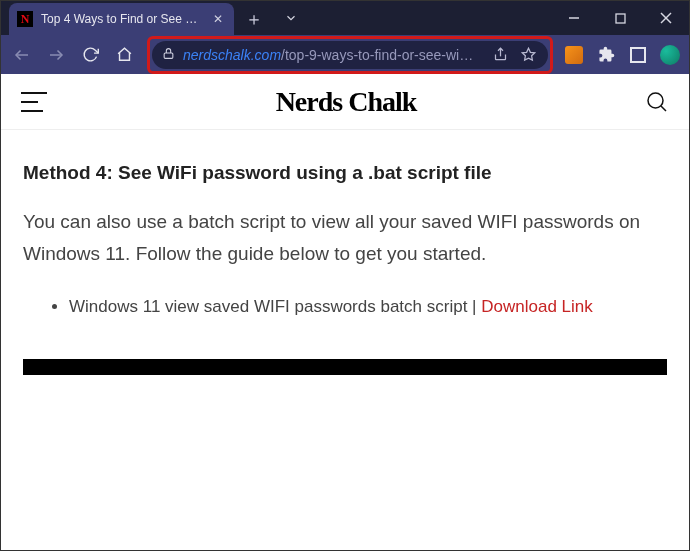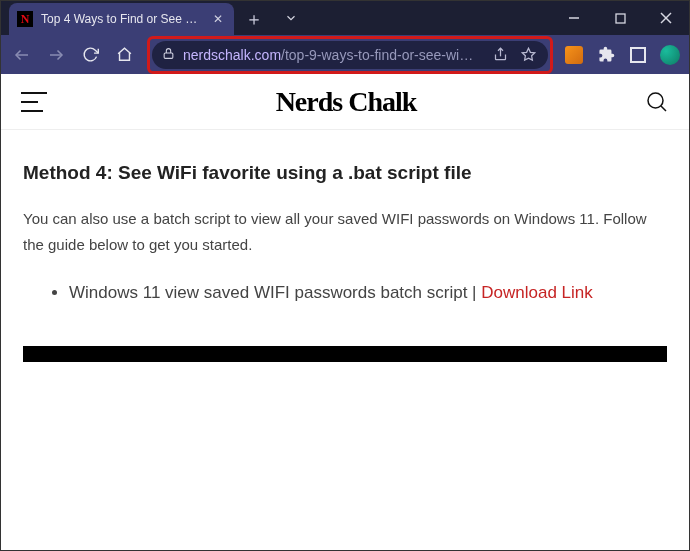--- a/index.html
+++ b/index.html
@@ -82,21 +82,21 @@
       border-radius: 20px;
       display:flex;
       align-items:center;
       padding: 0 10px;
       gap: 8px;
       color:#cfd0e0;
       font-size: 14px;
     }
     .omnibox .lock { color:#cfd0e0; }
     .omnibox .url { flex:1; white-space:nowrap; overflow:hidden; text-overflow:ellipsis; }
-    .omnibox .url .domain { color:#c4b5fd; }
+    .omnibox .url .domain { color:#3b82f6;font-style:italic; }
     .omnibox .url .path { color:#9799bb; }
     .omnibox .oico { width:20px;display:flex;align-items:center;justify-content:center;color:#b8b9d1;cursor:pointer;}
     .ext-icons { display:flex; align-items:center; gap:6px; }
     .ext-icons .ext { width:26px;height:26px;display:flex;align-items:center;justify-content:center;cursor:pointer;}
     .fox { width:18px;height:18px;background:linear-gradient(135deg,#f7931a,#d16b0f);border-radius:3px; }
     .puzzle { color:#e6e6ee; }
     .reader { width:16px;height:16px;border:2px solid #e6e6ee; }
     .swirl { width:20px;height:20px;border-radius:50%;background:radial-gradient(circle at 30% 30%, #1abc9c, #0e7a64); }
 
     
@@ -129,21 +129,21 @@
       color:#333;
     }
     .content h2 {
       font-weight:700;
       font-size:19px;
       color:#222;
       margin-bottom:22px;
       font-family: Arial, sans-serif;
     }
     .content p {
-      font-size:15px;
+      font-size:19px;
       line-height:1.7;
       color:#444;
       margin-bottom:22px;
       font-family: Arial, sans-serif;
     }
     .content ul { list-style: disc; padding-left: 46px; margin-bottom:38px;}
     .content li {
       font-size:17px;
       line-height:1.7;
       color:#444;
@@ -272,21 +272,21 @@
   <div class="logo">Nerds Chalk</div>
   <div class="search-icon">
     <svg width="24" height="24" viewBox="0 0 24 24" fill="none" stroke="#111" stroke-width="1.5">
         <circle cx="10.5" cy="10.5" r="7.5"></circle>
         <line x1="21" y1="21" x2="16" y2="16"></line>
       </svg>
   </div>
 </div>
 
 <div class="content">
-  <h2>Method 4: See WiFi favorite using a .bat script file</h2>
+  <h2>Method 4: See WiFi password using a .bat script file</h2>
   <p>You can also use a batch script to view all your saved WIFI passwords on Windows 11. Follow the guide below to get you started.</p>
   <ul>
     <li>
       <span>Windows 11 view saved WIFI passwords batch script</span><span class="sep"> | </span><span class="dl-link">Download Link</span>
     </li>
   </ul>
 </div>
 
 <div class="black-block"></div>
 

